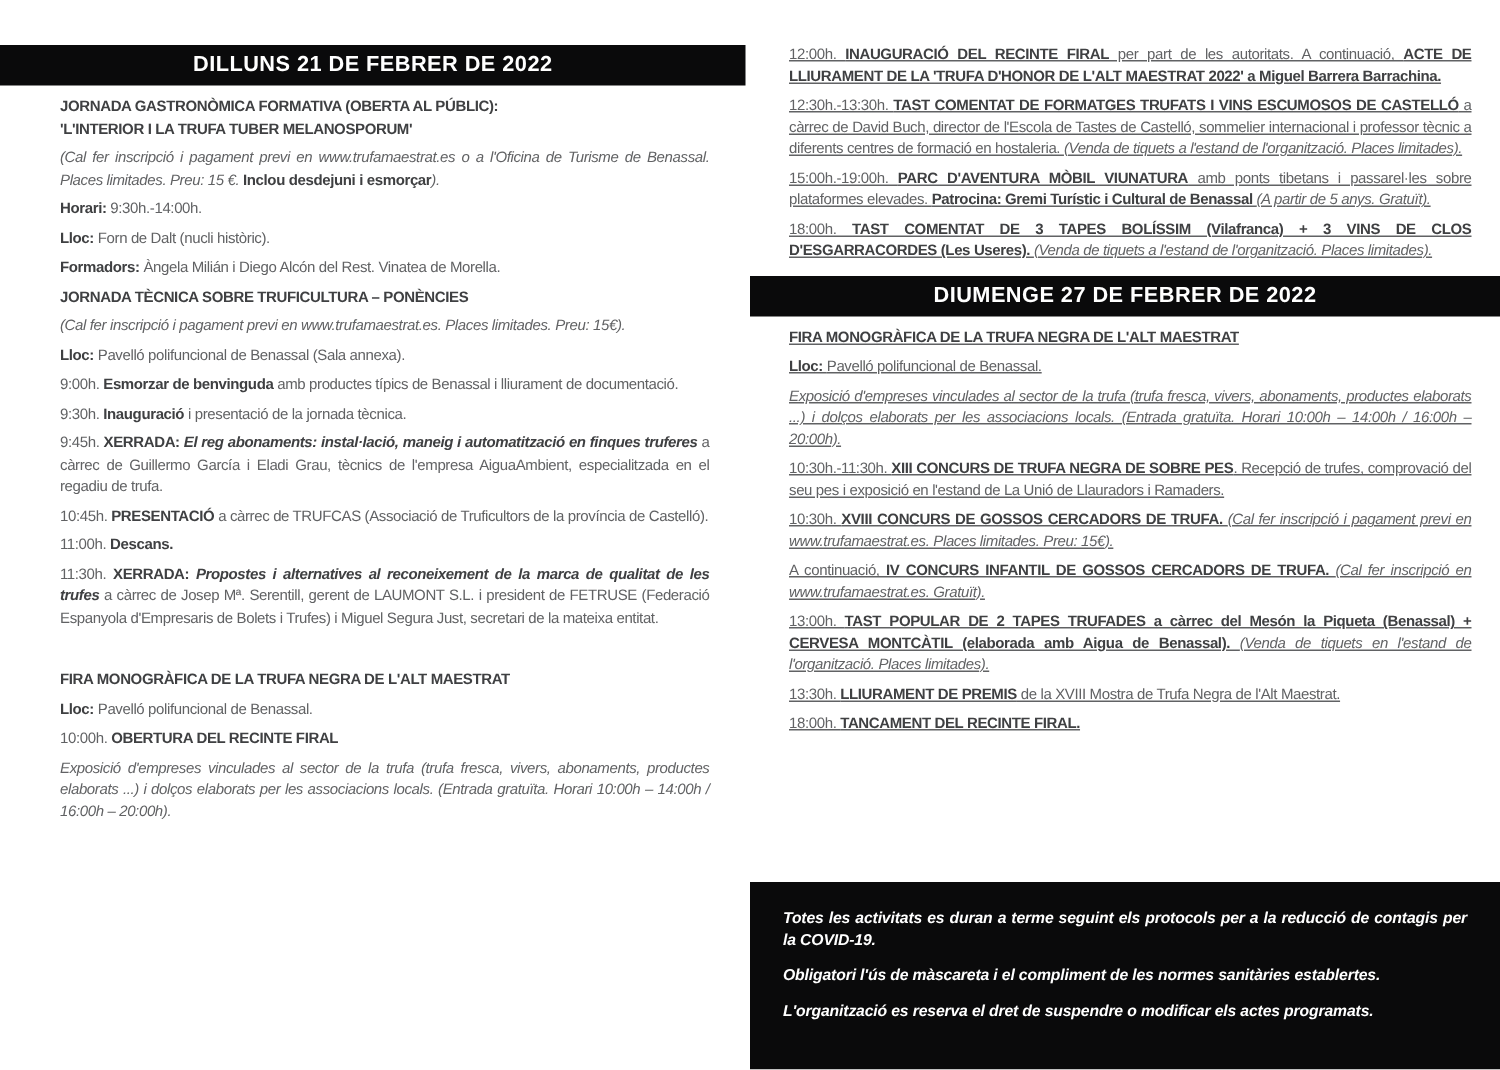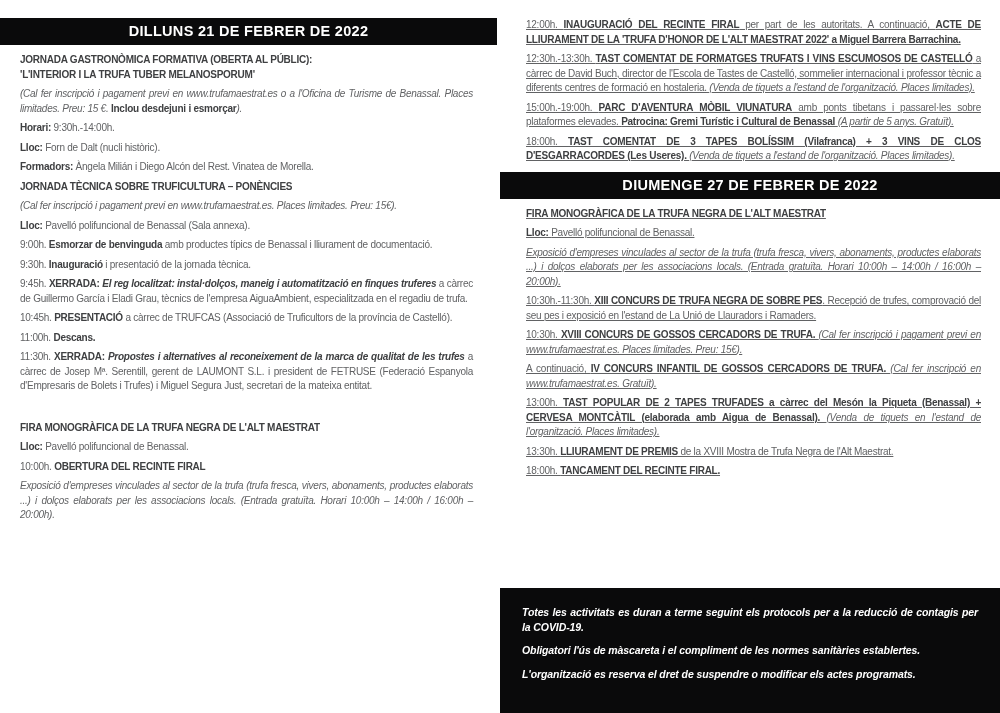--- a/index.html
+++ b/index.html
@@ -1,30 +1,30 @@
 <!DOCTYPE html>
 <html><head>
 <meta charset="utf-8">
 <style>
   html,body{margin:0;padding:0;background:#ffffff;}
   .page{
     position:relative;width:1000px;height:713px;background:#ffffff;overflow:hidden;
     font-family:"Liberation Sans","DejaVu Sans",sans-serif;
   }
-  .col{position:absolute;top:0;padding-top:18px;box-sizing:border-box;}
+  .col{position:absolute;top:0;padding-top:30px;box-sizing:border-box;}
   .col-left{left:0;width:497px;}
   .col-right{left:500px;width:500px;}
   .bar{
     background:#0a0a0b;color:#ffffff;font-weight:700;font-size:14.5px;
     text-align:center;padding:5px 0 6px 0;margin:8px 0 8px 0;letter-spacing:0.3px;
   }
   .col .bar:first-child{margin-top:0;}
   .para{
     font-size:10px;line-height:14.5px;letter-spacing:-0.25px;
-    text-align:justify;color:#616264;margin:0 24px 5px 20px;
+    text-align:justify;color:#616264;margin:0 24px 5px 40px;
   }
   .col-right .para{margin:0 19px 5px 26px;text-decoration:underline;}
   .rn-r{color:#616264;}
   .rn-b{font-weight:700;color:#3f4042;}
   .rn-bh{font-weight:700;color:#3f4042;}
   .rn-bi{font-weight:700;font-style:italic;color:#3f4042;}
   .rn-i{font-style:italic;color:#616264;}
   .spacer{width:100%;}
   .notice{
     position:absolute;left:500px;top:588px;width:500px;height:131px;
@@ -44,21 +44,21 @@
       <p class="para"><span class="rn-bh">JORNADA GASTRONÒMICA FORMATIVA (OBERTA AL PÚBLIC):</span><br><span class="rn-bh">'L'INTERIOR I LA TRUFA TUBER MELANOSPORUM'</span></p>
       <p class="para"><span class="rn-i">(Cal fer inscripció i pagament previ en www.trufamaestrat.es o a l'Oficina de Turisme de Benassal. Places limitades. Preu: 15 €. </span><span class="rn-b">Inclou desdejuni i esmorçar</span><span class="rn-i">).</span></p>
       <p class="para"><span class="rn-b">Horari: </span><span class="rn-r">9:30h.-14:00h.</span></p>
       <p class="para"><span class="rn-b">Lloc: </span><span class="rn-r">Forn de Dalt (nucli històric).</span></p>
       <p class="para"><span class="rn-b">Formadors: </span><span class="rn-r">Àngela Milián i Diego Alcón del Rest. Vinatea de Morella.</span></p>
       <p class="para"><span class="rn-bh">JORNADA TÈCNICA SOBRE TRUFICULTURA – PONÈNCIES</span></p>
       <p class="para"><span class="rn-i">(Cal fer inscripció i pagament previ en www.trufamaestrat.es. Places limitades. Preu: 15€).</span></p>
       <p class="para"><span class="rn-b">Lloc: </span><span class="rn-r">Pavelló polifuncional de Benassal (Sala annexa).</span></p>
       <p class="para"><span class="rn-r">9:00h. </span><span class="rn-b">Esmorzar de benvinguda</span><span class="rn-r"> amb productes típics de Benassal i lliurament de documentació.</span></p>
       <p class="para"><span class="rn-r">9:30h. </span><span class="rn-b">Inauguració</span><span class="rn-r"> i presentació de la jornada tècnica.</span></p>
-      <p class="para"><span class="rn-r">9:45h. </span><span class="rn-b">XERRADA: </span><span class="rn-bi">El reg localitzat: instal·dolços, maneig i automatització en finques truferes</span><span class="rn-r"> a càrrec de Guillermo García i Eladi Grau, tècnics de l'empresa AiguaAmbient, especialitzada en el regadiu de trufa.</span></p>
+      <p class="para"><span class="rn-r">9:45h. </span><span class="rn-b">XERRADA: </span><span class="rn-bi">El reg abonaments: instal·lació, maneig i automatització en finques truferes</span><span class="rn-r"> a càrrec de Guillermo García i Eladi Grau, tècnics de l'empresa AiguaAmbient, especialitzada en el regadiu de trufa.</span></p>
       <p class="para"><span class="rn-r">10:45h. </span><span class="rn-b">PRESENTACIÓ</span><span class="rn-r"> a càrrec de TRUFCAS (Associació de Truficultors de la província de Castelló).</span></p>
       <p class="para"><span class="rn-r">11:00h. </span><span class="rn-b">Descans.</span></p>
       <p class="para"><span class="rn-r">11:30h. </span><span class="rn-b">XERRADA: </span><span class="rn-bi">Propostes i alternatives al reconeixement de la marca de qualitat de les trufes</span><span class="rn-r"> a càrrec de Josep Mª. Serentill, gerent de LAUMONT S.L. i president de FETRUSE (Federació Espanyola d'Empresaris de Bolets i Trufes) i Miguel Segura Just, secretari de la mateixa entitat.</span></p>
       <div class="spacer" style="height: 22px;"></div>
       <p class="para"><span class="rn-bh">FIRA MONOGRÀFICA DE LA TRUFA NEGRA DE L'ALT MAESTRAT</span></p>
       <p class="para"><span class="rn-b">Lloc: </span><span class="rn-r">Pavelló polifuncional de Benassal.</span></p>
       <p class="para"><span class="rn-r">10:00h. </span><span class="rn-b">OBERTURA DEL RECINTE FIRAL</span></p>
       <p class="para"><span class="rn-i">Exposició d'empreses vinculades al sector de la trufa (trufa fresca, vivers, abonaments, productes elaborats ...) i dolços elaborats per les associacions locals. (Entrada gratuïta. Horari 10:00h – 14:00h / 16:00h – 20:00h).</span></p>
     </div>
   <div class="col col-right" id="right-col">

